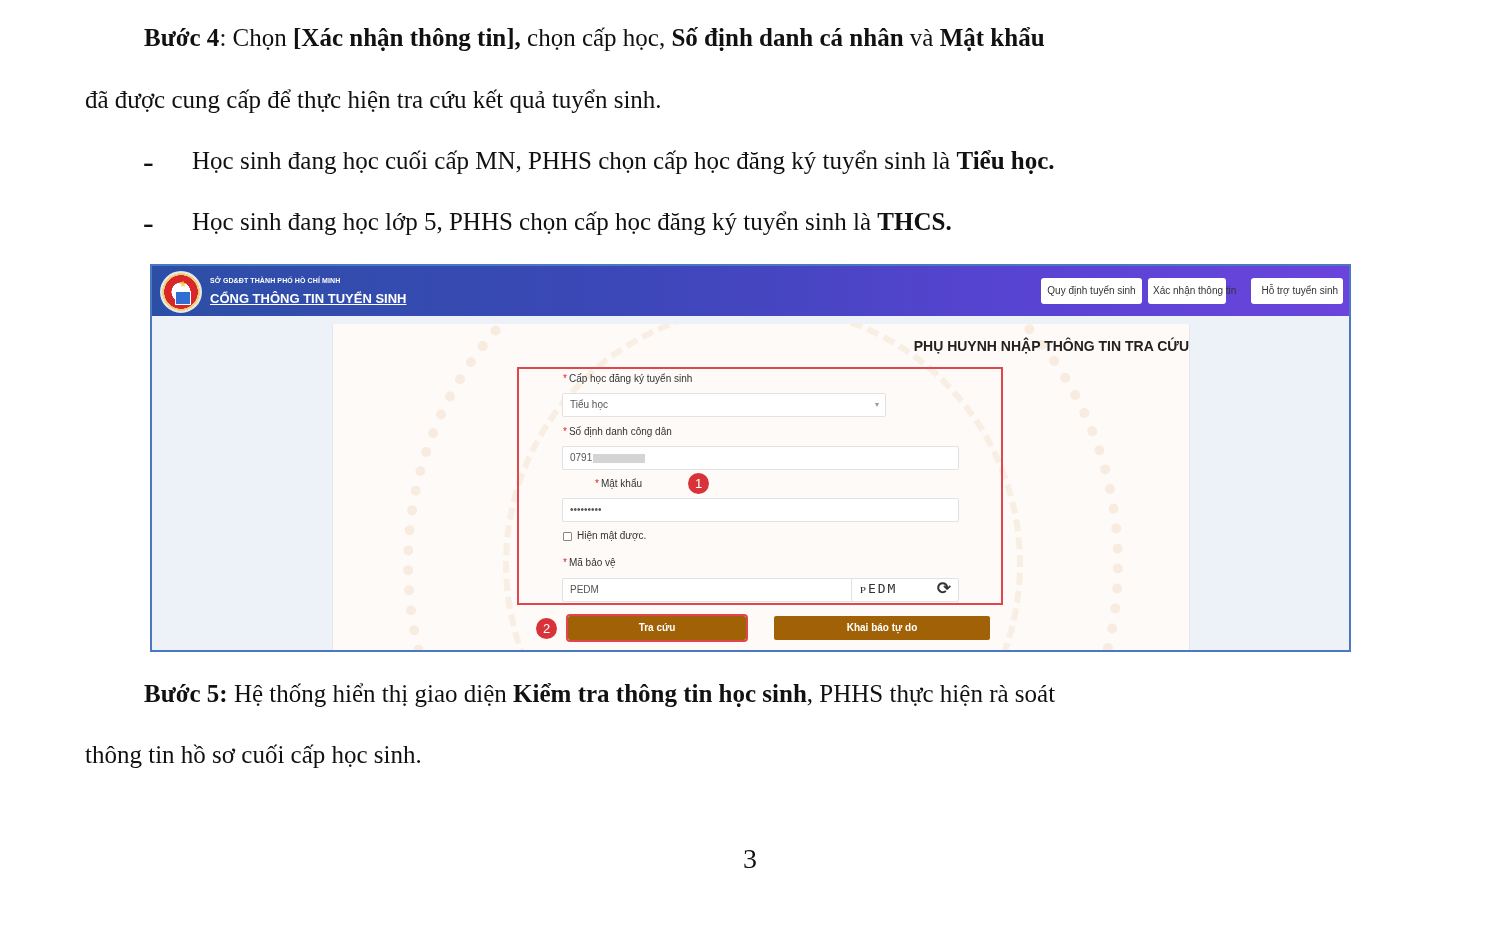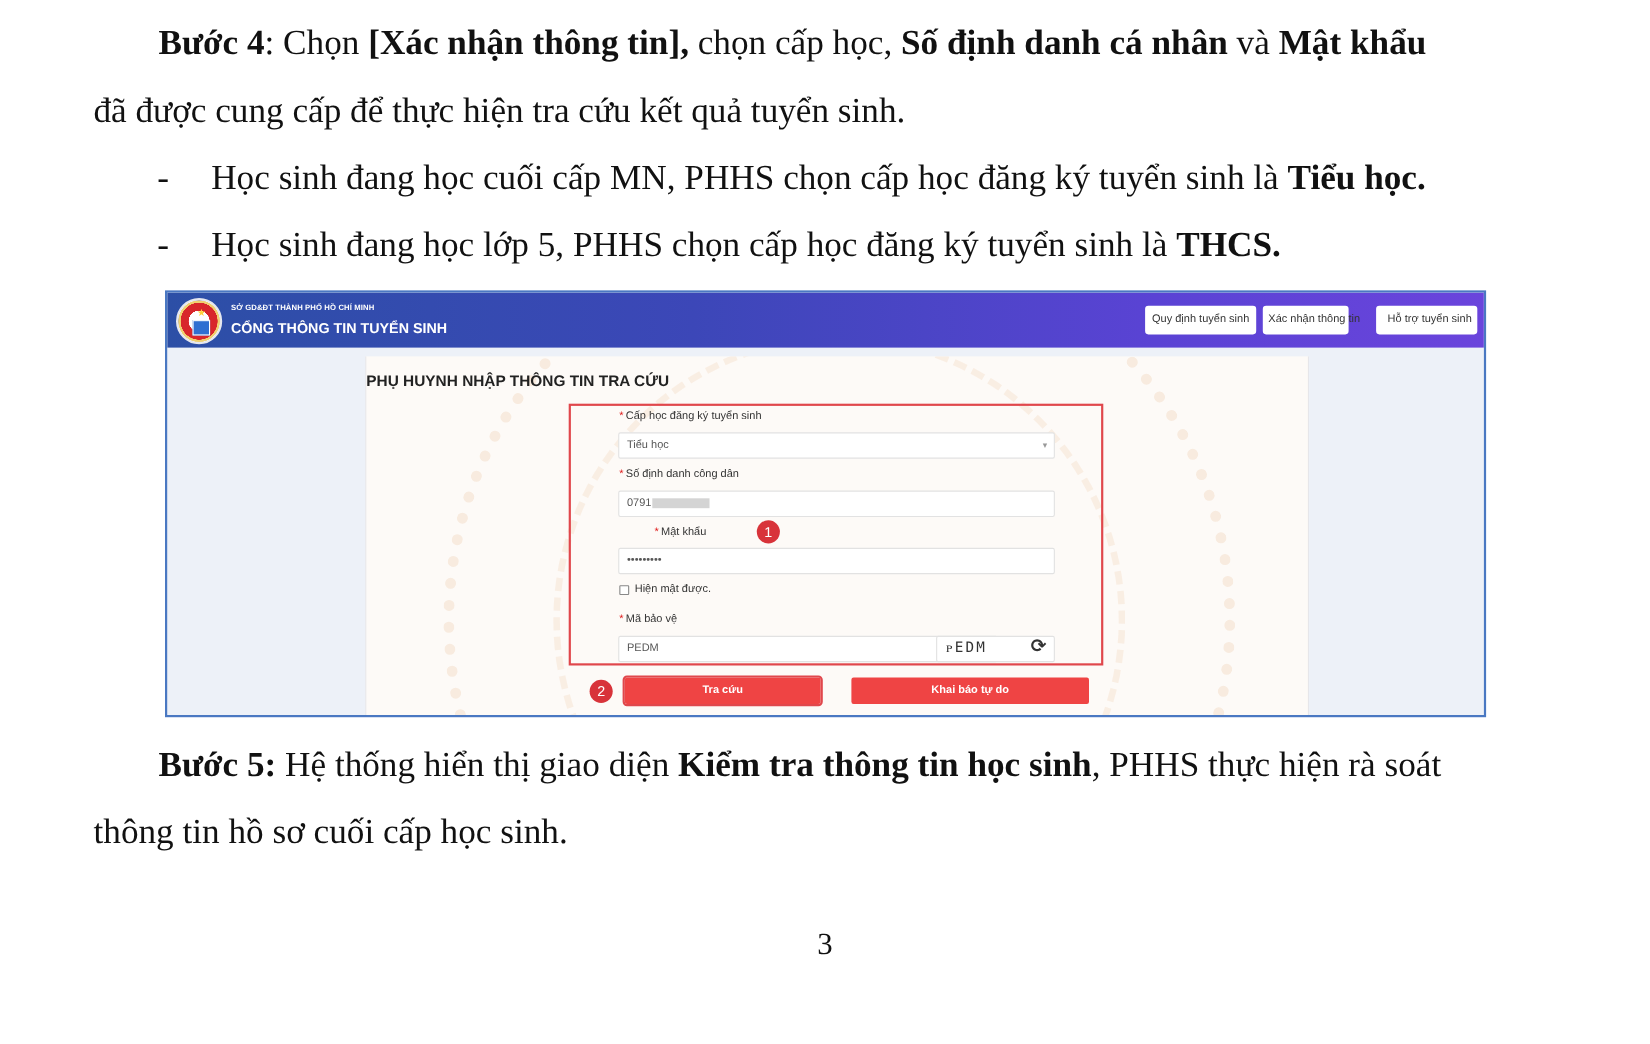--- a/index.html
+++ b/index.html
@@ -1,58 +1,58 @@
 <!DOCTYPE html>
 <html><head>
   <meta charset="utf-8">
   <style>
     * { box-sizing: border-box; margin: 0; padding: 0; }
     html, body { width: 1500px; height: 949px; background: #ffffff; overflow: hidden; }
     body { position: relative; font-family: "Liberation Serif", "DejaVu Serif", serif; color: #111; }
 
-    .doc-line { position: absolute; font-size: 32px; line-height: 40px; white-space: nowrap; color: #111; }
+    .doc-line { position: absolute; font-size: 25px; line-height: 40px; white-space: nowrap; color: #111; }
     .doc-line b { font-weight: bold; }
     .bullet-dash { position: absolute; font-size: 32px; line-height: 40px; }
 
     
     .shot { position: absolute; left: 150px; top: 264px; width: 1201px; height: 388px;
             border: 2px solid #4a78c2; background: #edf1f8; overflow: hidden;
             font-family: "Liberation Sans", "DejaVu Sans", sans-serif; }
     .portal-header { position: absolute; left: 0; top: 0; width: 100%; height: 50px;
             background: linear-gradient(90deg, #2c4fa6 0%, #3c47b8 40%, #5a43d4 75%, #6a44dc 100%); }
     .logo { position: absolute; left: 8px; top: 5px; width: 42px; height: 42px; border-radius: 50%;
             background: radial-gradient(circle at 50% 50%, #ffffff 0 35%, #d8262b 36% 62%, #f0d070 63% 70%, #ffffff 71% 100%);
             border: 2px solid #e5e7ef; }
     .logo::after { content: ""; position: absolute; left: 13px; top: 18px; width: 14px; height: 12px; background: #2f6fd1; border: 1px solid #fff; }
     .logo-star { position: absolute; left: 17px; top: 7px; color: #ffd23a; font-size: 9px; line-height: 9px; }
     .header-sub { position: absolute; left: 58px; top: 11px; color: #fff; font-size: 7px; font-weight: bold; letter-spacing: 0.1px; }
-    .header-title { position: absolute; left: 58px; top: 25px; color: #fff; font-size: 13px; font-weight: bold; }
+    .header-title { position: absolute; left: 58px; top: 25px; color: #fff; font-size: 13px; font-weight: bold; text-decoration: underline; }
     .nav-btn { position: absolute; top: 12px; height: 26px; background: #fff; border-radius: 3px; color: #333;
             font-size: 10px; line-height: 26px; text-align: center; padding: 0 5px; white-space: nowrap; }
 
     .panel { position: absolute; left: 180px; top: 58px; width: 858px; height: 330px;
             background: #fdfaf7; border-left: 1px solid #e6e6ea; border-right: 1px solid #e6e6ea; overflow: hidden; }
     .watermark { position: absolute; left: 70px; top: -120px; width: 720px; height: 720px; border-radius: 50%;
             border: 10px dotted rgba(236, 196, 160, 0.28); }
     .watermark.inner { left: 170px; top: -20px; width: 520px; height: 520px; border: 6px dashed rgba(236, 196, 160, 0.22); }
-    .form-title { position: absolute; left: 0; width: 100%; top: 70px; text-align: left; font-size: 14px; font-weight: bold; color: #222; }
+    .form-title { position: absolute; left: 0; width: 100%; top: 70px; text-align: right; font-size: 14px; font-weight: bold; color: #222; }
 
     .highlight-box { position: absolute; left: 365px; top: 101px; width: 486px; height: 238px; border: 2px solid #e0474c; }
     .field-label { position: absolute; font-size: 10px; color: #333; }
     .field-label .req { color: #e02020; margin-right: 2px; }
     .input { position: absolute; height: 24px; background: #fff; border: 1px solid #e2e2e2; border-radius: 2px;
             font-size: 10px; color: #555; line-height: 22px; padding-left: 7px; }
     .select-caret { position: absolute; right: 6px; top: 0; font-size: 8px; color: #999; }
     .redacted { display: inline-block; width: 52px; height: 9px; background: #d4d4d4; vertical-align: middle; margin-left: 1px; }
     .checkbox { position: absolute; width: 9px; height: 9px; border: 1px solid #888; background: #fff; border-radius: 1px; }
     .captcha { position: absolute; font-family: "DejaVu Sans Mono", monospace; font-size: 13px; color: #333; letter-spacing: 2px; }
     .refresh-icon { position: absolute; font-size: 17px; color: #333; font-weight: bold; }
     .badge { position: absolute; width: 21px; height: 21px; border-radius: 50%; background: #d8333a; color: #fff;
             font-size: 13px; line-height: 21px; text-align: center; }
-    .btn-primary { position: absolute; height: 24px; background: #ef4444; color: #fff; font-size: 10px; font-weight: bold;
+    .btn-primary { position: absolute; height: 24px; background: #a16207; color: #fff; font-size: 10px; font-weight: bold;
             text-align: center; line-height: 24px; border-radius: 2px; }
     .btn-primary.hl { outline: 2px solid #e0474c; }
 
     .page-number { position: absolute; left: 0; width: 100%; top: 843px; text-align: center; font-size: 28px; }
   </style>
 </head>
 <body>
 
 <div class="doc-line" style="left:144px; top:18px;">
   <b>Bước 4</b><span>: Chọn </span><b>[Xác nhận thông tin],</b><span> chọn cấp học, </span><b>Số định danh cá nhân</b><span> và </span><b>Mật khẩu</b>
@@ -84,21 +84,21 @@
     <div class="watermark"></div>
     <div class="watermark inner"></div>
     <div class="form-title" style="top:14px;">PHỤ HUYNH NHẬP THÔNG TIN TRA CỨU</div>
   </div>
 
   <div class="highlight-box"></div>
 
   <div class="field-label" style="left:411px; top:107px;">
     <span class="req">*</span><span>Cấp học đăng ký tuyển sinh</span>
   </div>
-  <div class="input" style="left:410px; top:127px; width:397px;">
+  <div class="input" style="left:410px; top:127px; width:324px;">
     <span>Tiểu học</span>
     <span class="select-caret">▾</span>
   </div>
 
   <div class="field-label" style="left:411px; top:160px;">
     <span class="req">*</span><span>Số định danh công dân</span>
   </div>
   <div class="input" style="left:410px; top:180px; width:397px;">
     <span>0791</span><span class="redacted"></span>
   </div>

